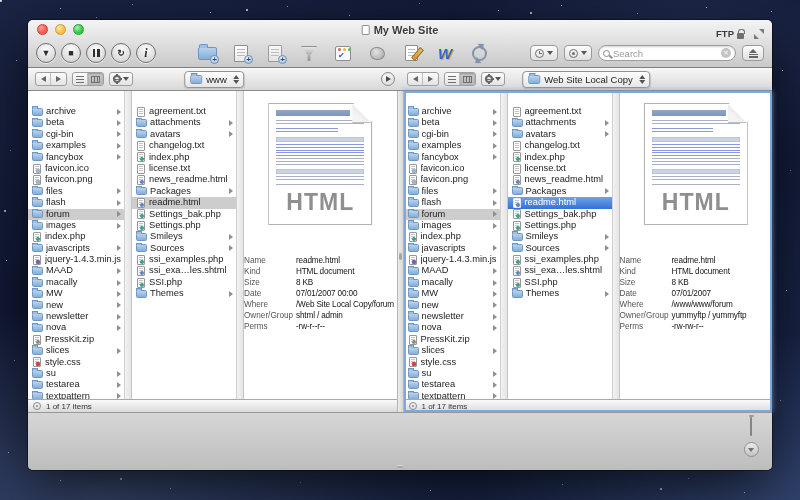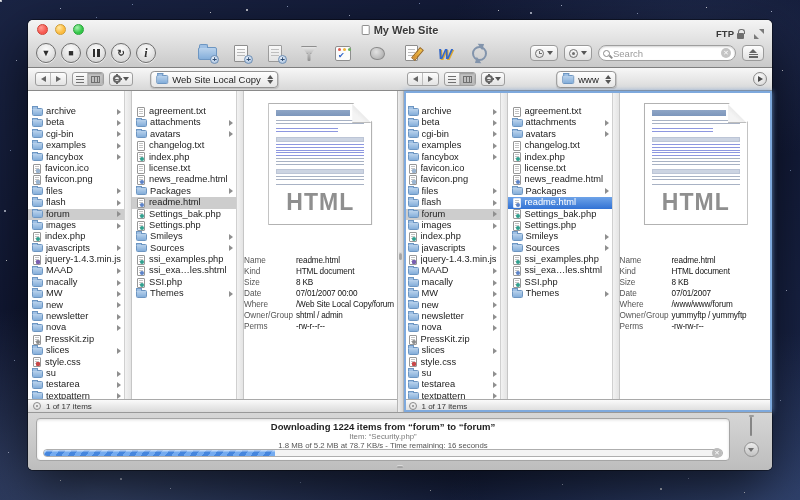--- a/index.html
+++ b/index.html
@@ -376,26 +376,29 @@
           </span>
       </span>
       <span class="seg">
         <span style="width:22px;gap:2px">
             <i class="ic-gear"></i>
             <i class="caret"></i>
           </span>
       </span>
       <span class="popup">
         <span class="mini-folder"></span>
-        <span class="plabel">Web Site Local Copy</span>
+        <span class="plabel">www</span>
         <span class="updown">
             <i class="u"></i>
             <i class="d"></i>
           </span>
       </span>
+      <span class="play-btn">
+          <i></i>
+        </span>
     </div>
     <div class="ph">
       <span class="seg">
         <span>
             <i class="nav-tri-l"></i>
           </span>
         <span>
             <i class="nav-tri-r"></i>
           </span>
       </span>
@@ -408,29 +411,26 @@
           </span>
       </span>
       <span class="seg">
         <span style="width:22px;gap:2px">
             <i class="ic-gear"></i>
             <i class="caret"></i>
           </span>
       </span>
       <span class="popup">
         <span class="mini-folder"></span>
-        <span class="plabel">www</span>
+        <span class="plabel">Web Site Local Copy</span>
         <span class="updown">
             <i class="u"></i>
             <i class="d"></i>
           </span>
       </span>
-      <span class="play-btn">
-          <i></i>
-        </span>
     </div>
   </div>
 
   <div class="browser">
 
     <div class="panel local">
       <div class="cols">
         <div class="flist col1">
 
             <div class="row t-folder arr">
@@ -1086,29 +1086,20 @@
         </div>
       </div>
       <div class="pstatus">
         <span class="st-ic"></span>
         <span>1 of 17 items</span>
       </div>
     </div>
   </div>
 
   <div class="drawer">
-    <div class="dbox">
-      <div class="dline1">Downloading 1224 items from “forum” to “forum”</div>
-      <div class="dline2">Item: “Security.php”</div>
-      <div class="dline3">1.8 MB of 5.2 MB at 78.7 KB/s  -  Time remaining: 16 seconds</div>
-      <div class="pbar">
-        <div class="pfill" style="width: 34%;"></div>
-        <span class="pcancel">✕</span>
-      </div>
-    </div>
     <div class="dside">
       <span class="trash"></span>
       <span class="dbtn">
           <i></i>
         </span>
     </div>
     <span class="dgrip"></span>
   </div>
 
 </div>

